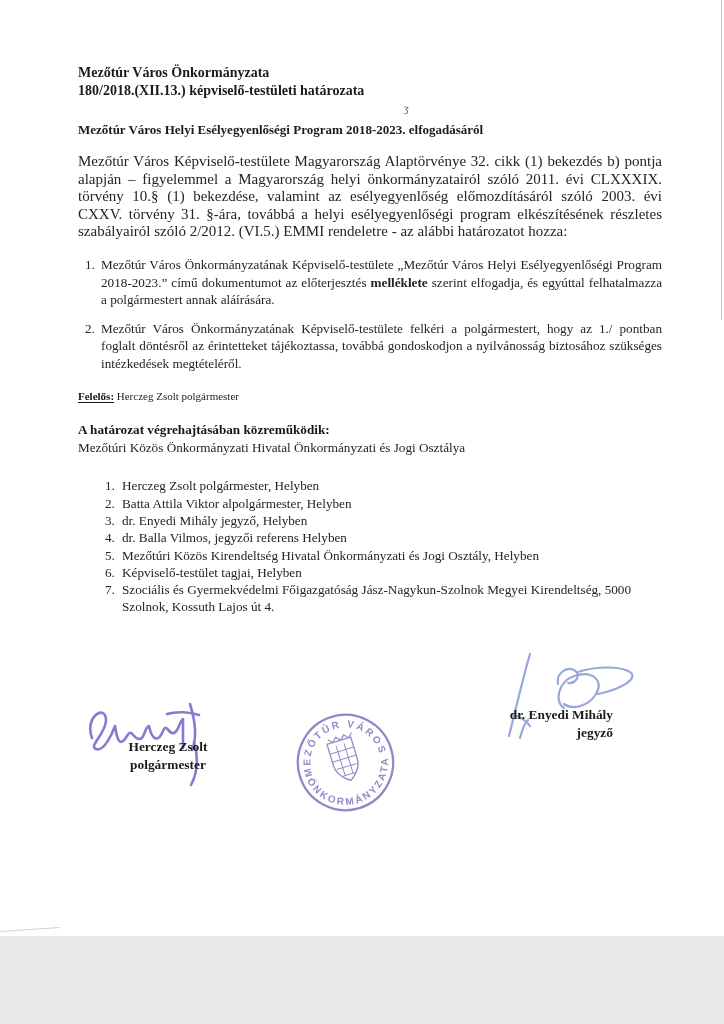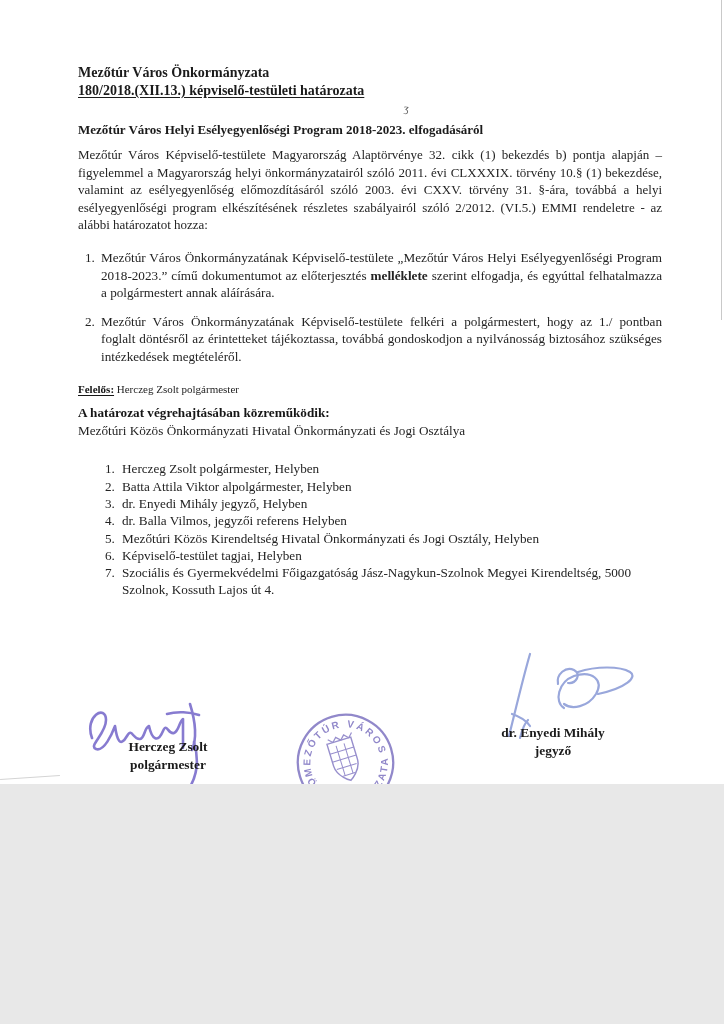--- a/index.html
+++ b/index.html
@@ -1,18 +1,18 @@
 <!DOCTYPE html>
 <html><head>
 <meta charset="utf-8">
 <style>
   html,body{margin:0;padding:0;background:#e8e8e8;}
   .page{
     position:relative;
-    width:724px;height:784px;
+    width:724px;height:936px;
     margin:0 auto;
     background:#ffffff;
     font-family:"Liberation Serif", serif;
     color:#242424;
     overflow:hidden;
   }
   .content{
     position:absolute;
     left:78px; top:64px;
     width:584px;
@@ -21,40 +21,39 @@
     font-weight:bold;
     font-size:14px;
     line-height:18px;
     color:#1b1b1b;
   }
   .h-res{
     font-weight:bold;
     font-size:14px;
     line-height:18px;
     color:#1b1b1b;
-    text-decoration:underline;
     text-underline-offset:2px;
   }
   .stray{
     position:absolute;
     left:326px; top:38px;
     font-size:11px;
     color:#666;
     transform:rotate(8deg);
   }
   .h-subject{
     margin-top:21px;
     font-weight:bold;
     font-size:13px;
     line-height:18px;
     color:#1b1b1b;
   }
   .preamble{
-    margin-top:7px;
-    font-size:13px;
+    margin-top:14px;
+    font-size:15px;
     line-height:17.6px;
     text-align:justify;
   }
   .decisions{ margin-top:15px; }
   .decision{
     display:flex;
     margin-top:11px;
   }
   .decision:first-child{ margin-top:0; }
   .dnum{
@@ -73,21 +72,21 @@
     text-align:justify;
   }
   .dtext b{ font-weight:bold; }
   .resp{ margin-top:15px; font-size:11px; line-height:17.6px;}
   .lbl{
     font-weight:bold;
     color:#161616;
     text-decoration:underline;
     text-underline-offset:2px;
   }
-  .coop{ margin-top:6px; font-size:13.2px; line-height:17.6px;}
+  .coop{ margin-top:16px; font-size:13.2px; line-height:17.6px;}
   .coop-h{ font-weight:bold; color:#161616;}
   .notify-h{
     margin-top:16px;
     font-size:13.4px;
     line-height:18px;
     font-weight:bold;
     font-style:italic;
     color:#161616;
     text-decoration:underline;
     text-underline-offset:2px;
@@ -96,21 +95,21 @@
   .n-item{
     display:flex;
     font-size:13.2px;
     line-height:17.3px;
   }
   .n-num{ flex:none; width:17px; }
   .n-text{ flex:1; max-width:510px; }
   
   .sig-block{ position:absolute; text-align:center; font-weight:bold; color:#1b1b1b; }
   .sig-left{ left:93px; top:738px; width:150px; }
-  .sig-right{ left:493px; top:724px; width:120px; }
+  .sig-right{ left:493px; top:706px; width:120px;text-align:right; }
   .sig-name{ font-size:13.4px; line-height:17.5px; }
   .sig-title{ font-size:13.4px; line-height:17.5px; }
   .sig-svg{ position:absolute; pointer-events:none; }
   .sig-svg-left{ left:82px; top:698px; }
   .sig-svg-right{ left:478px; top:650px; }
   .stamp{
     position:absolute;
     left:273px; top:690px;
     width:145px; height:145px;
     transform:rotate(-17deg);

